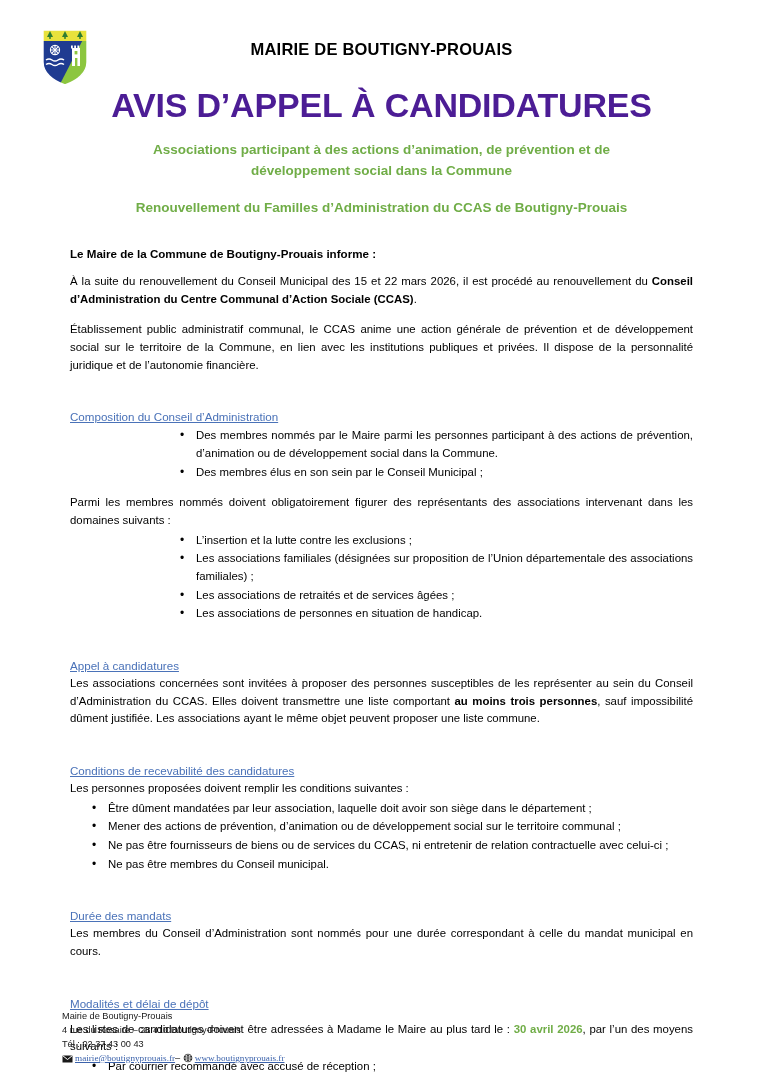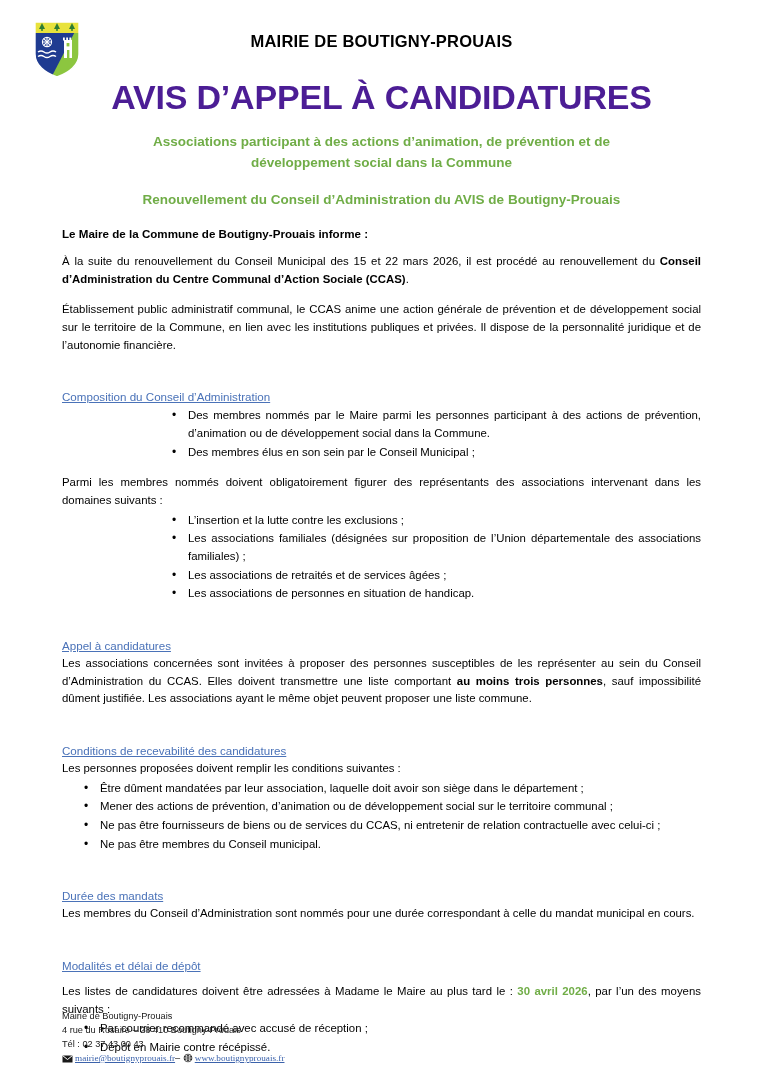--- a/index.html
+++ b/index.html
@@ -13,21 +13,21 @@
     position: relative;
     font-family: "Liberation Sans", sans-serif;
     color: #000000;
     overflow: hidden;
   }
   .page {
     position: relative;
     width: 763px;
     height: 1080px;
     background: #fff;
-    padding: 0;
+    padding: 8px;
     box-sizing: border-box;
   }
 
   
   .header-row {
     position: relative;
     height: 72px;
   }
   .crest {
     position: absolute;
@@ -77,21 +77,21 @@
   }
 
   
   .body-wrap {
     padding: 0 62px 0 62px;
     box-sizing: border-box;
   }
   .lead {
     font-size: 11.6px;
     font-weight: bold;
-    margin-top: 20px;
+    margin-top: 32px;
     color: #000;
   }
   p.para {
     font-size: 11.4px;
     line-height: 1.55;
     text-align: justify;
     margin: 13px 0 0 0;
     color: #000;
   }
   .b { font-weight: bold; }
@@ -216,21 +216,21 @@
     <div class="org-name">MAIRIE DE BOUTIGNY-PROUAIS</div>
   </div>
 
   <h1 class="main-title">AVIS D’APPEL À CANDIDATURES</h1>
 
   <div class="subtitle">
     <div>Associations participant à des actions d’animation, de prévention et de</div>
     <div>développement social dans la Commune</div>
   </div>
 
-  <div class="subtitle2">Renouvellement du Conseil d’Administration du AVIS de Boutigny-Prouais</div>
+  <div class="subtitle2">Renouvellement du Familles d’Administration du CCAS de Boutigny-Prouais</div>
 
   <div class="body-wrap">
 
     <div class="lead">Le Maire de la Commune de Boutigny-Prouais informe :</div>
 
     <p class="para">
       <span>À la suite du renouvellement du Conseil Municipal des 15 et 22 mars 2026, il est procédé au renouvellement du </span><span class="b">Conseil d’Administration du Centre Communal d’Action Sociale (CCAS)</span><span>.</span>
     </p>
 
     <p class="para">Établissement public administratif communal, le CCAS anime une action générale de prévention et de développement social sur le territoire de la Commune, en lien avec les institutions publiques et privées. Il dispose de la personnalité juridique et de l’autonomie financière.</p>

